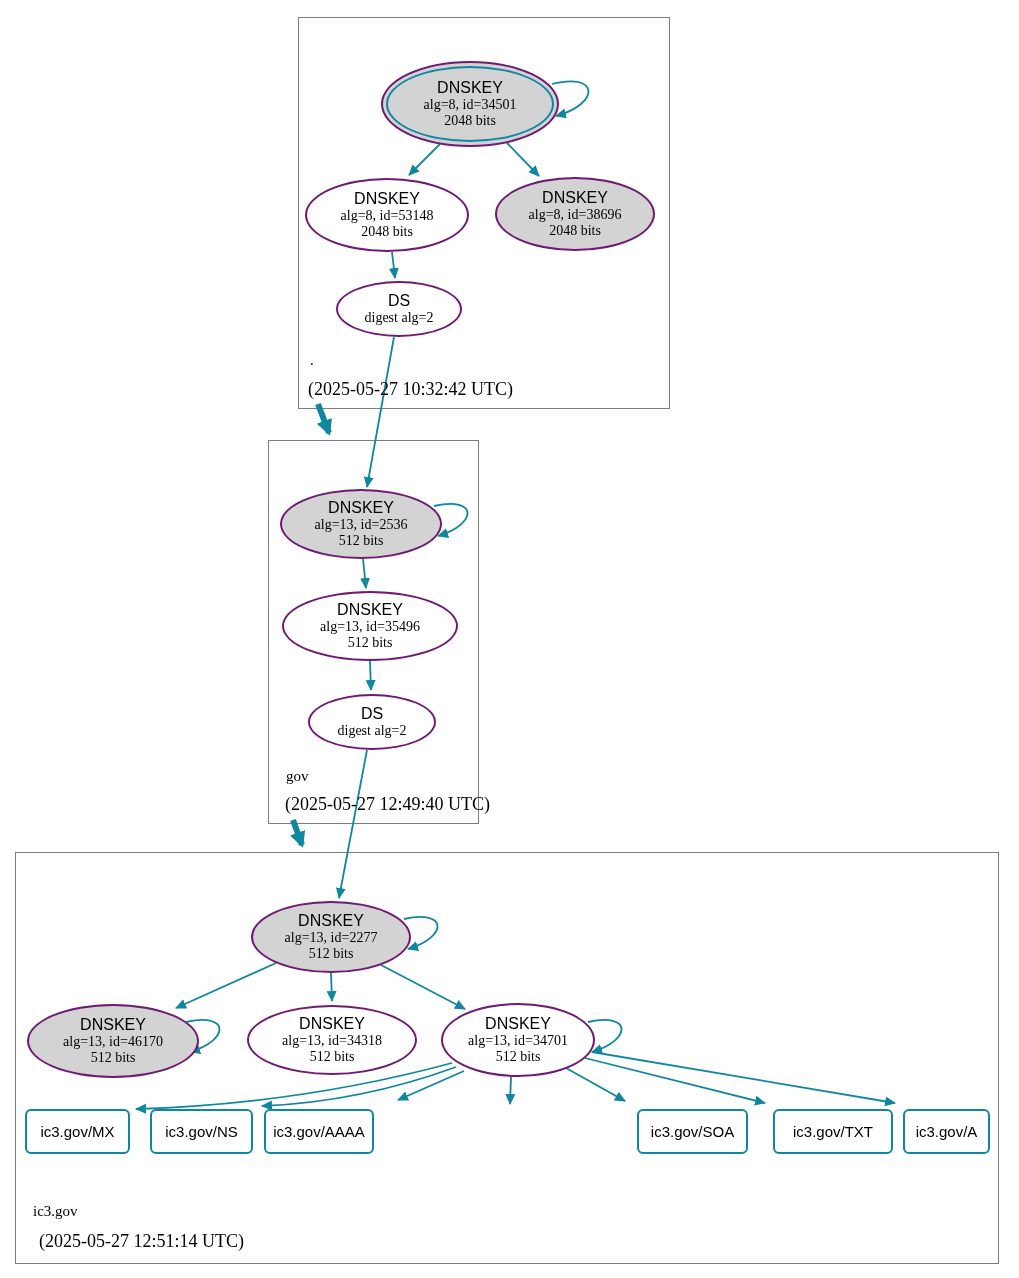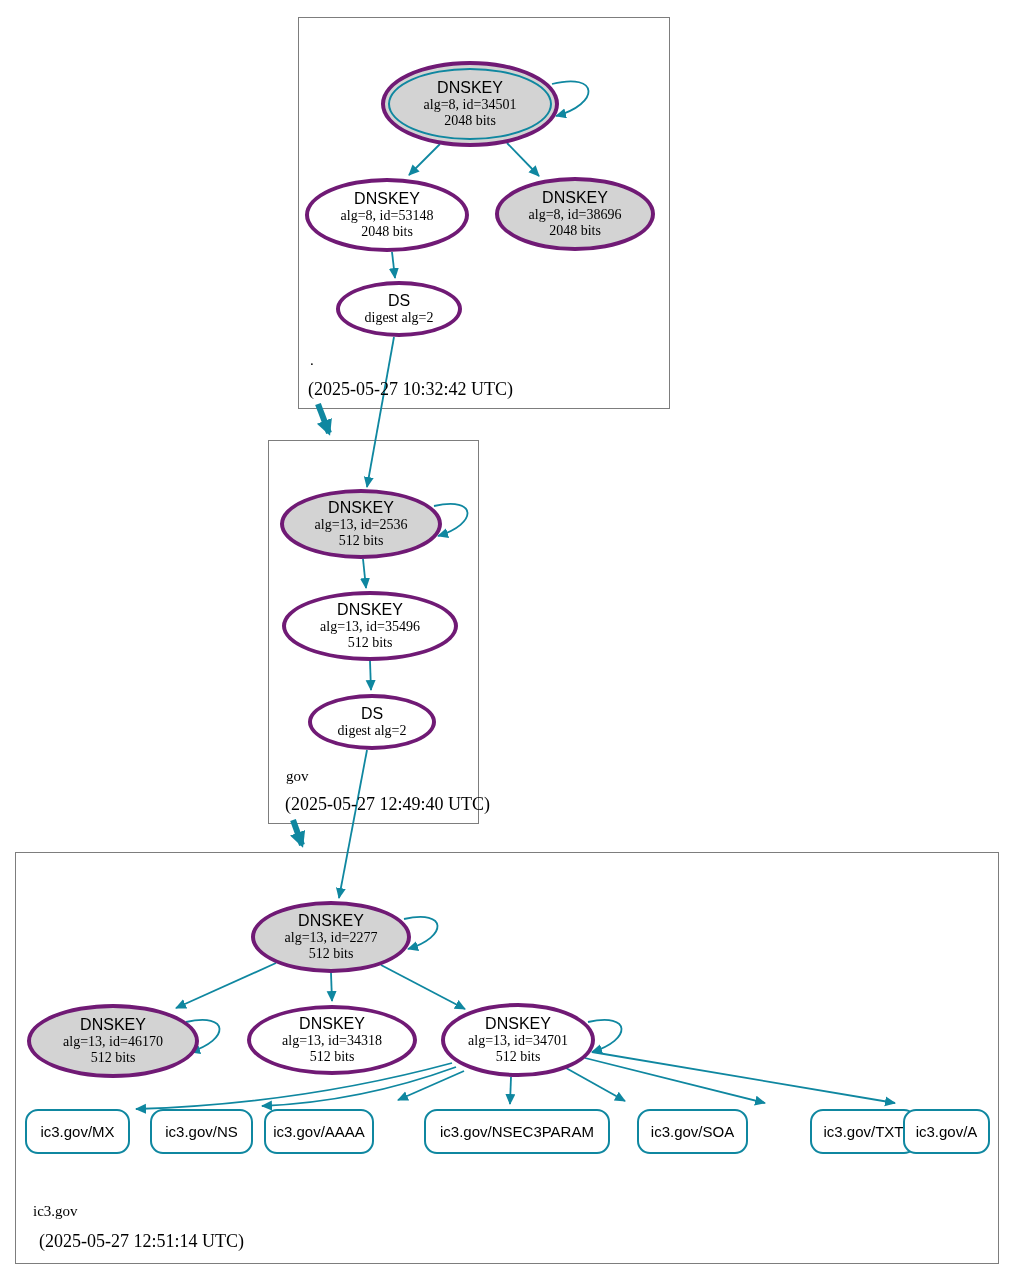--- a/index.html
+++ b/index.html
@@ -1,28 +1,28 @@
 <!DOCTYPE html>
 <html><head>
 <meta charset="utf-8">
 <style>
   html,body{margin:0;padding:0;background:#ffffff;}
   .canvas{position:relative;width:1019px;height:1278px;background:#fff;overflow:hidden;
           font-family:"Liberation Serif",serif;color:#000;}
   .zone-box{position:absolute;border:1px solid #7d7d7d;background:transparent;z-index:1;}
   svg.edges{position:absolute;left:0;top:0;z-index:2;}
-  .ellipse{position:absolute;border:4px solid #701a75;border-radius:50%;background:#fff;
+  .ellipse{position:absolute;border:2px solid #701a75;border-radius:50%;background:#fff;
            display:flex;flex-direction:column;align-items:center;justify-content:center;
            text-align:left;z-index:3;box-sizing:border-box;}
   .ellipse.gray{background:#d3d3d3;}
   .ellipse.double::after{content:"";position:absolute;inset:3px;border:2px solid #0f87a0;
            border-radius:50%;pointer-events:none;}
   .nt{font-family:"Liberation Sans",sans-serif;font-size:16px;line-height:1.08;}
   .nd{font-family:"Liberation Serif",serif;font-size:14px;line-height:1.14;}
-  .rrset{position:absolute;top:1109px;height:45px;border:2px solid #0f87a0;border-radius:13px;
+  .rrset{position:absolute;top:1109px;height:45px;border:2px solid #0f87a0;border-radius:6px;
          background:#fff;display:flex;align-items:center;justify-content:center;
          font-family:"Liberation Sans",sans-serif;font-size:15px;z-index:3;box-sizing:border-box;}
   .zlabel{position:absolute;font-size:15px;z-index:2;white-space:nowrap;}
   .zts{position:absolute;font-size:18px;z-index:2;white-space:nowrap;}
 </style>
 </head>
 <body>
 
 <div class="canvas">
 
@@ -134,27 +134,24 @@
 
   <div class="rrset" style="left:25px;width:105px;">
     <span>ic3.gov/MX</span>
   </div>
   <div class="rrset" style="left:150px;width:103px;justify-content:center;">
     <span>ic3.gov/NS</span>
   </div>
   <div class="rrset" style="left:264px;width:110px;">
     <span>ic3.gov/AAAA</span>
   </div>
-  <div class="rrset" style="left:424px;width:186px;">
-    <span>ic3.gov/NSEC3PARAM</span>
-  </div>
   <div class="rrset" style="left:637px;width:111px;">
     <span>ic3.gov/SOA</span>
   </div>
-  <div class="rrset" style="left:810px;width:107px;">
+  <div class="rrset" style="left:773px;width:120px;">
     <span>ic3.gov/TXT</span>
   </div>
   <div class="rrset" style="left:903px;width:87px;">
     <span>ic3.gov/A</span>
   </div>
 
   <div class="zlabel" style="left:33px;top:1203px;">ic3.gov</div>
   <div class="zts" style="left:31px;top:1231px;margin-left:8px;">(2025-05-27 12:51:14 UTC)</div>
 
 </div>

